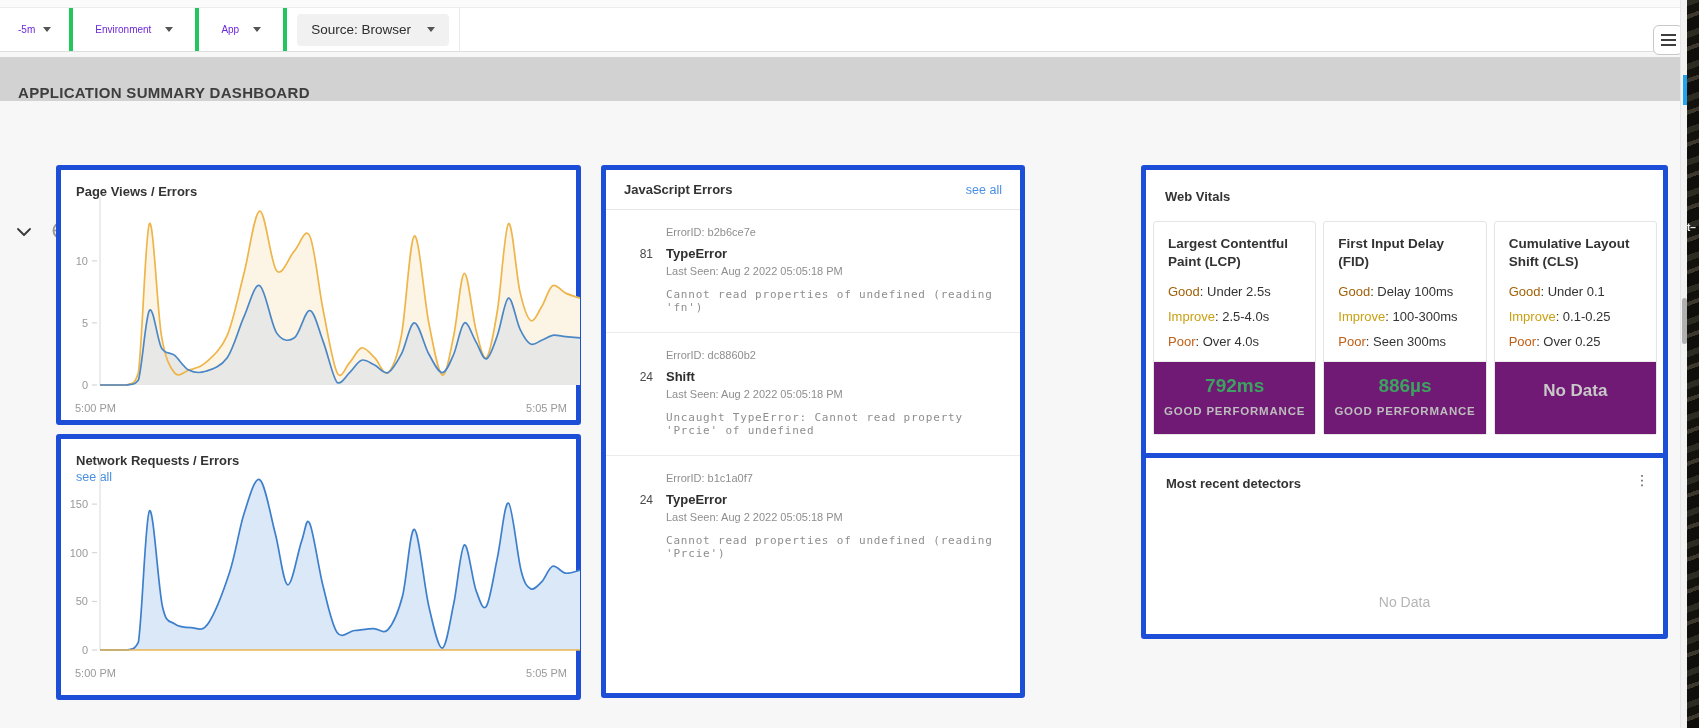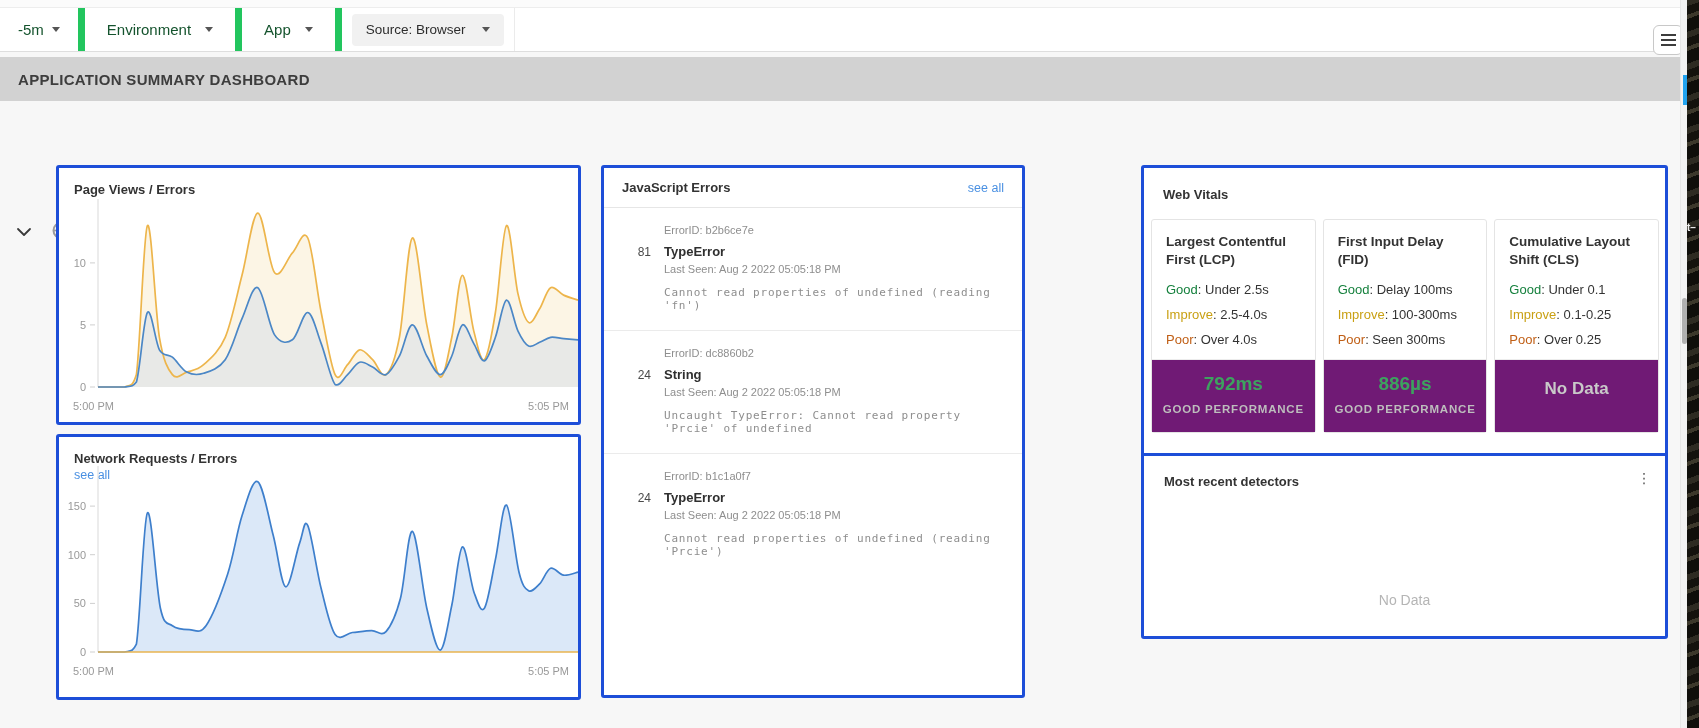--- a/index.html
+++ b/index.html
@@ -5,43 +5,43 @@
   * { margin:0; padding:0; box-sizing:border-box; }
   html,body { width:1699px; height:728px; }
   body { position:relative; overflow:hidden; background:#f7f7f7;
          font-family:"Liberation Sans", sans-serif; color:#2d2d2d; }
 
   .screen { position:absolute; left:0; top:0; width:1687px; height:728px; }
 
   
   .topstrip { position:absolute; left:0; top:0; width:100%; height:8px; background:#fbfbfb; border-bottom:1px solid #ededed; }
   .toolbar { position:absolute; left:0; top:8px; width:100%; height:44px; background:#fff; border-bottom:1px solid #dedede; display:flex; align-items:center; }
-  .tb-item { height:100%; display:flex; align-items:center; gap:14px; padding:0 22px; border-right:7px solid #22c55e; font-size:15px; color:#14532d; cursor:pointer; }
+  .tb-item { height:100%; display:flex; align-items:center; gap:14px; padding:0 22px; border-right:4px solid #22c55e; font-size:10px; color:#6d28d9; cursor:pointer; }
   .tb-item.first { padding:0 18px; gap:8px; }
   .caret { width:0; height:0; border-left:4.5px solid transparent; border-right:4.5px solid transparent; border-top:5px solid #555; display:inline-block; }
   .tb-chipwrap { height:100%; display:flex; align-items:center; padding:0 10px; border-right:1px solid #ebebeb; }
   .tb-chip { background:#f1f1f1; border-radius:4px; height:32px; display:flex; align-items:center; gap:16px; padding:0 14px; font-size:13.5px; cursor:pointer; }
   .hamb { position:absolute; left:1653px; top:17px; width:30px; height:30px; background:#fff; border:1px solid #c8c8c8; border-radius:6px; display:flex; align-items:center; justify-content:center; cursor:pointer; }
   .hamb .bars { width:15px; height:2px; background:#3d3d3d; position:relative; display:block; }
   .hamb .bars::before, .hamb .bars::after { content:""; position:absolute; left:0; width:15px; height:2px; background:#3d3d3d; }
   .hamb .bars::before { top:-5px; } .hamb .bars::after { top:5px; }
 
   
-  .graybar { position:absolute; left:0; top:57px; width:100%; height:44px; background:#d2d2d2; display:flex; align-items:center; padding-left:18px; }
+  .graybar { position:absolute; left:0; top:57px; width:100%; height:44px; background:#d2d2d2; display:flex; align-items:flex-end; padding-left:18px; }
   .graybar span { font-size:15px; font-weight:bold; color:#3d3d3d; letter-spacing:.3px; }
 
   
   .approw { position:absolute; left:0; top:101px; width:100%; height:64px; }
   .chev { position:absolute; left:16px; top:123px; cursor:pointer; }
   .globe { position:absolute; left:52px; top:120px; }
   .appname { position:absolute; left:80px; top:119px; font-size:15.5px; font-weight:bold; color:#3476d2; cursor:pointer; }
   .kebab-btn { position:absolute; left:1620px; top:118px; width:31px; height:31px; background:#fff; border:1px solid #c8c8c8; border-radius:6px; display:flex; align-items:center; justify-content:center; font-size:15px; color:#444; cursor:pointer; }
 
   
-  .card { position:absolute; background:#fff; border:3px solid #1d4ed8; border-radius:3px; }
+  .card { position:absolute; background:#fff; border:5px solid #1d4ed8; border-radius:3px; }
   .card-title { font-size:13px; font-weight:bold; color:#333; }
 
   #card-pv  { left:56px;  top:165px; width:525px; height:260px; }
   #card-net { left:56px;  top:434px; width:525px; height:266px; }
   #card-js  { left:601px; top:165px; width:424px; height:533px; }
   #card-wv  { left:1141px; top:165px; width:527px; height:312px; }
   #card-det { left:1141px; top:453px; width:527px; height:186px; }
 
   .chart-wrap { position:absolute; inset:0; }
   .chart-wrap .card-title { position:absolute; left:15px; top:14px; }
@@ -64,21 +64,21 @@
   .js-seen { margin-top:4px; }
   .js-msg { margin-top:11px; font-family:"DejaVu Sans Mono", monospace; font-size:11px; letter-spacing:.8px; color:#8e8e8e; }
 
   
   #card-wv .card-title { position:absolute; left:19px; top:19px; }
   .wv-row { position:absolute; left:7px; top:51px; right:6px; display:flex; gap:7px; }
   .wv-card { flex:1; height:214px; border:1px solid #e4e4e4; border-radius:3px; display:flex; flex-direction:column; background:#fff; }
   .wv-head { padding:13px 14px 0; }
   .wv-title { font-size:13.5px; font-weight:bold; color:#333; line-height:1.32; margin-bottom:13px; }
   .wv-line { font-size:13px; color:#333; margin-top:10px; }
-  .lab-good { color:#15803d; } .lab-improve { color:#c9a013; } .lab-poor { color:#c05f16; }
+  .lab-good { color:#a16207; } .lab-improve { color:#c9a013; } .lab-poor { color:#c05f16; }
   .wv-value { margin-top:auto; height:73px; background:#701a75; border-top:1px solid #ececec; text-align:center; padding-top:13px; }
   .wv-num { font-size:19px; font-weight:bold; color:#3da25f; }
   .wv-num.nodata { color:#c9c9c9; font-size:17px; padding-top:6px; display:inline-block; }
   .wv-status { font-size:11.5px; font-weight:bold; color:#bdbdbd; letter-spacing:.8px; margin-top:8px; }
 
   
   #card-det .card-title { position:absolute; left:20px; top:18px; }
   .det-kebab { position:absolute; right:14px; top:14px; font-size:14px; color:#555; cursor:pointer; }
   .det-empty { position:absolute; left:0; right:0; top:136px; text-align:center; font-size:14px; color:#b5b5b5; }
 
@@ -201,21 +201,21 @@
         <div class="js-name">TypeError</div>
         <div class="js-seen">Last Seen: Aug 2 2022 05:05:18 PM</div>
         <div class="js-msg">Cannot read properties of undefined (reading 'fn')</div>
       </div>
     </div>
 
     <div class="js-entry">
       <div class="js-count">24</div>
       <div class="js-body">
         <div class="js-eid">ErrorID: dc8860b2</div>
-        <div class="js-name">String</div>
+        <div class="js-name">Shift</div>
         <div class="js-seen">Last Seen: Aug 2 2022 05:05:18 PM</div>
         <div class="js-msg">Uncaught TypeError: Cannot read property 'Prcie' of undefined</div>
       </div>
     </div>
 
     <div class="js-entry last">
       <div class="js-count">24</div>
       <div class="js-body">
         <div class="js-eid">ErrorID: b1c1a0f7</div>
         <div class="js-name">TypeError</div>
@@ -224,21 +224,21 @@
       </div>
     </div>
   </div>
 
   <div class="card" id="card-wv">
     <span class="card-title">Web Vitals</span>
     <div class="wv-row">
 
       <div class="wv-card">
         <div class="wv-head">
-          <div class="wv-title">Largest Contentful First (LCP)</div>
+          <div class="wv-title">Largest Contentful Paint (LCP)</div>
           <div class="wv-line"><span class="lab-good">Good</span><span>: Under 2.5s</span></div>
           <div class="wv-line"><span class="lab-improve">Improve</span><span>: 2.5-4.0s</span></div>
           <div class="wv-line"><span class="lab-poor">Poor</span><span>: Over 4.0s</span></div>
         </div>
         <div class="wv-value">
           <div class="wv-num">792ms</div>
           <div class="wv-status">GOOD PERFORMANCE</div>
         </div>
       </div>
 

